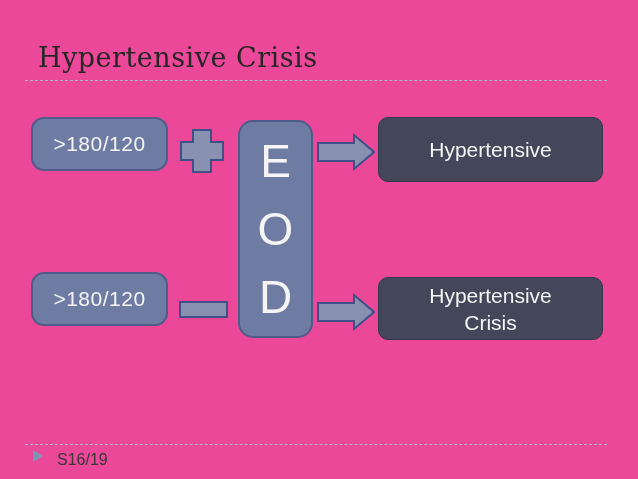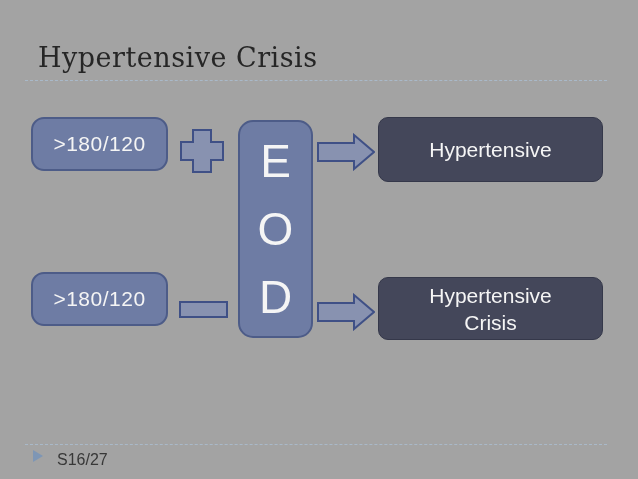--- a/index.html
+++ b/index.html
@@ -13,21 +13,21 @@
     --dashed-line: #A9B9C9;
     --footer-marker: #7E96B5;
     --title-color: #262626;
     --footer-text: #383838;
   }
   html, body { margin: 0; padding: 0; background: #ffffff; }
   .slide {
     position: relative;
     width: 638px;
     height: 479px;
-    background: #a3a3a3;
+    background: #ec4899;
     overflow: hidden;
     font-family: "Liberation Sans", sans-serif;
   }
   .slide-title {
     position: absolute;
     left: 38px;
     top: 42px;
     font-family: "DejaVu Serif", serif;
     font-size: 27px;
     font-weight: 400;
@@ -181,15 +181,15 @@
     <path class="shape-fill" d="M1 10 H37 V2 L57 19 L37 36 V28 H1 Z"></path>
   </svg>
 
   <div class="result-box urgency">
     <span>Hypertensive</span>
     <span>Crisis</span>
   </div>
 
   <div class="divider footer-divider"></div>
   <div class="footer-marker"></div>
-  <div class="slide-number">S16/27</div>
+  <div class="slide-number">S16/19</div>
 
 </div>
 
 </body></html>

